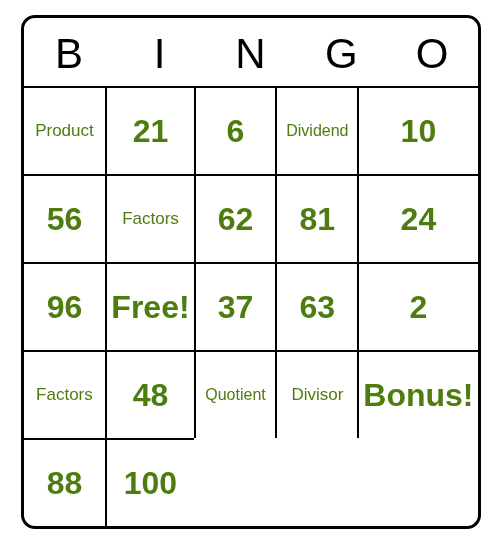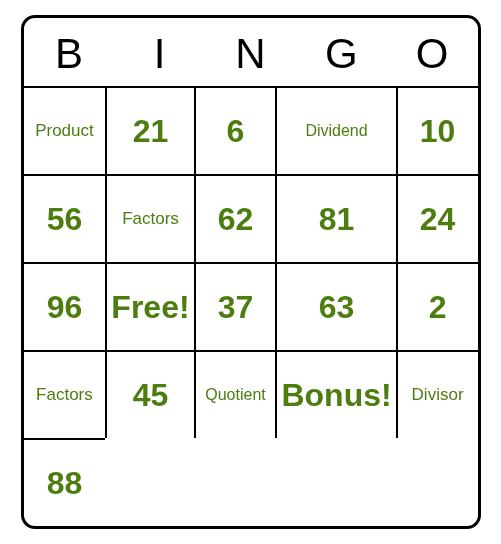--- a/index.html
+++ b/index.html
@@ -83,19 +83,20 @@
     <div class="cell word">Factors</div>
     <div class="cell num">62</div>
     <div class="cell num">81</div>
     <div class="cell num">24</div>
     <div class="cell num">96</div>
     <div class="cell num">Free!</div>
     <div class="cell num">37</div>
     <div class="cell num">63</div>
     <div class="cell num">2</div>
     <div class="cell word">Factors</div>
-    <div class="cell num">45</div>
+    <div class="cell num">48</div>
     <div class="cell word-sm">Quotient</div>
+    <div class="cell word">Divisor</div>
     <div class="cell num">Bonus!</div>
-    <div class="cell word">Divisor</div>
     <div class="cell num">88</div>
+    <div class="cell num">100</div>
   </div>
 </div>
 
 </body></html>

